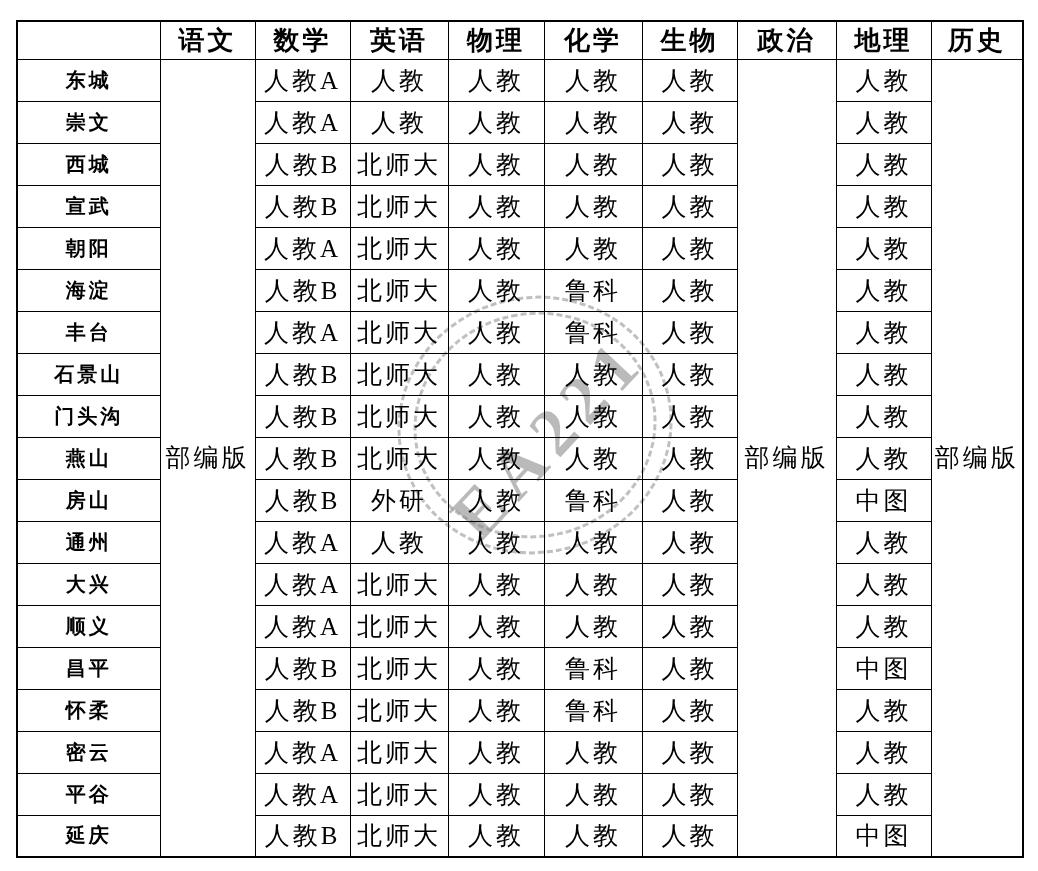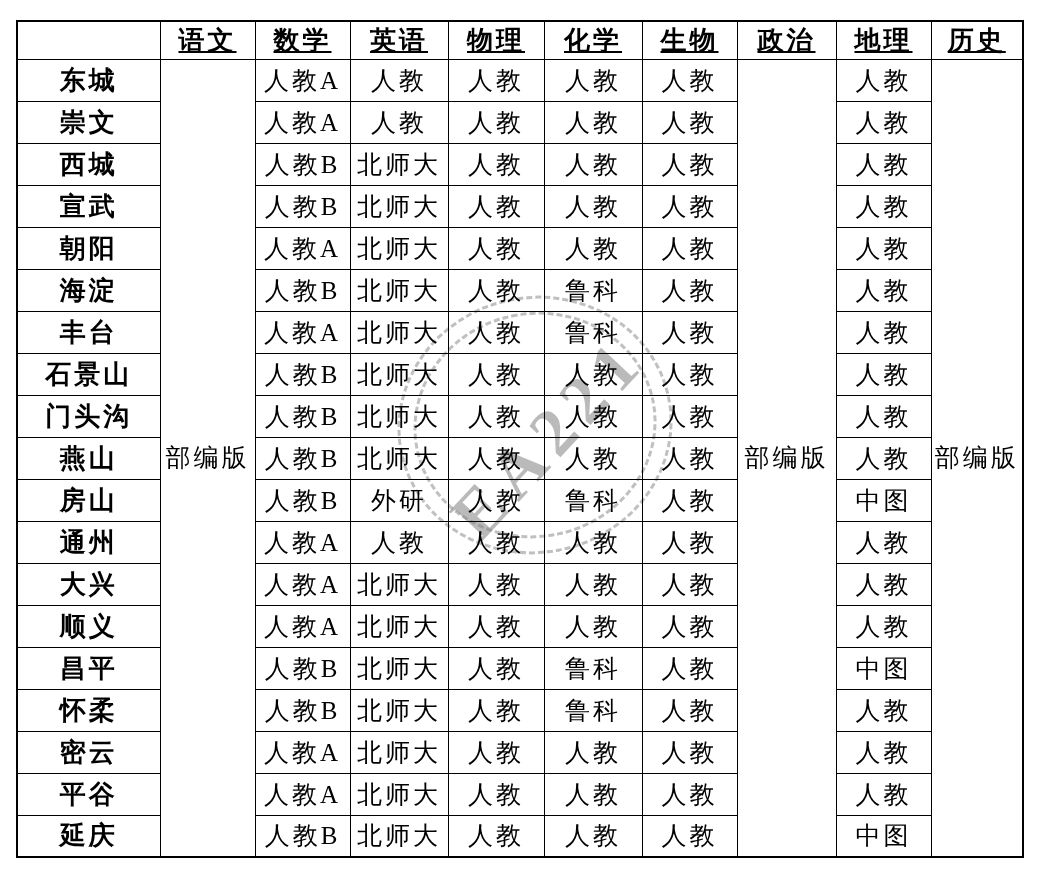--- a/index.html
+++ b/index.html
@@ -68,28 +68,28 @@
   .book-table td {
     border: 1px solid #000;
     text-align: center;
     vertical-align: middle;
     padding: 0;
     color: #000;
     letter-spacing: 3px;
     overflow: hidden;
     white-space: nowrap;
   }
-  .book-table thead tr { height: 38px; text-decoration: underline; }
+  .book-table thead tr { height: 38px; }
   .book-table tbody tr { height: 42px; }
   .book-table th {
     font-size: 26px;
     font-weight: bold;
   }
   td.c-district {
-    font-size: 26px;
+    font-size: 20px;
     font-weight: bold;
   }
   td.c-val, td.c-merged {
     font-size: 25px;
     font-weight: normal;
   }
 </style>
 </head>
 <body>
 

